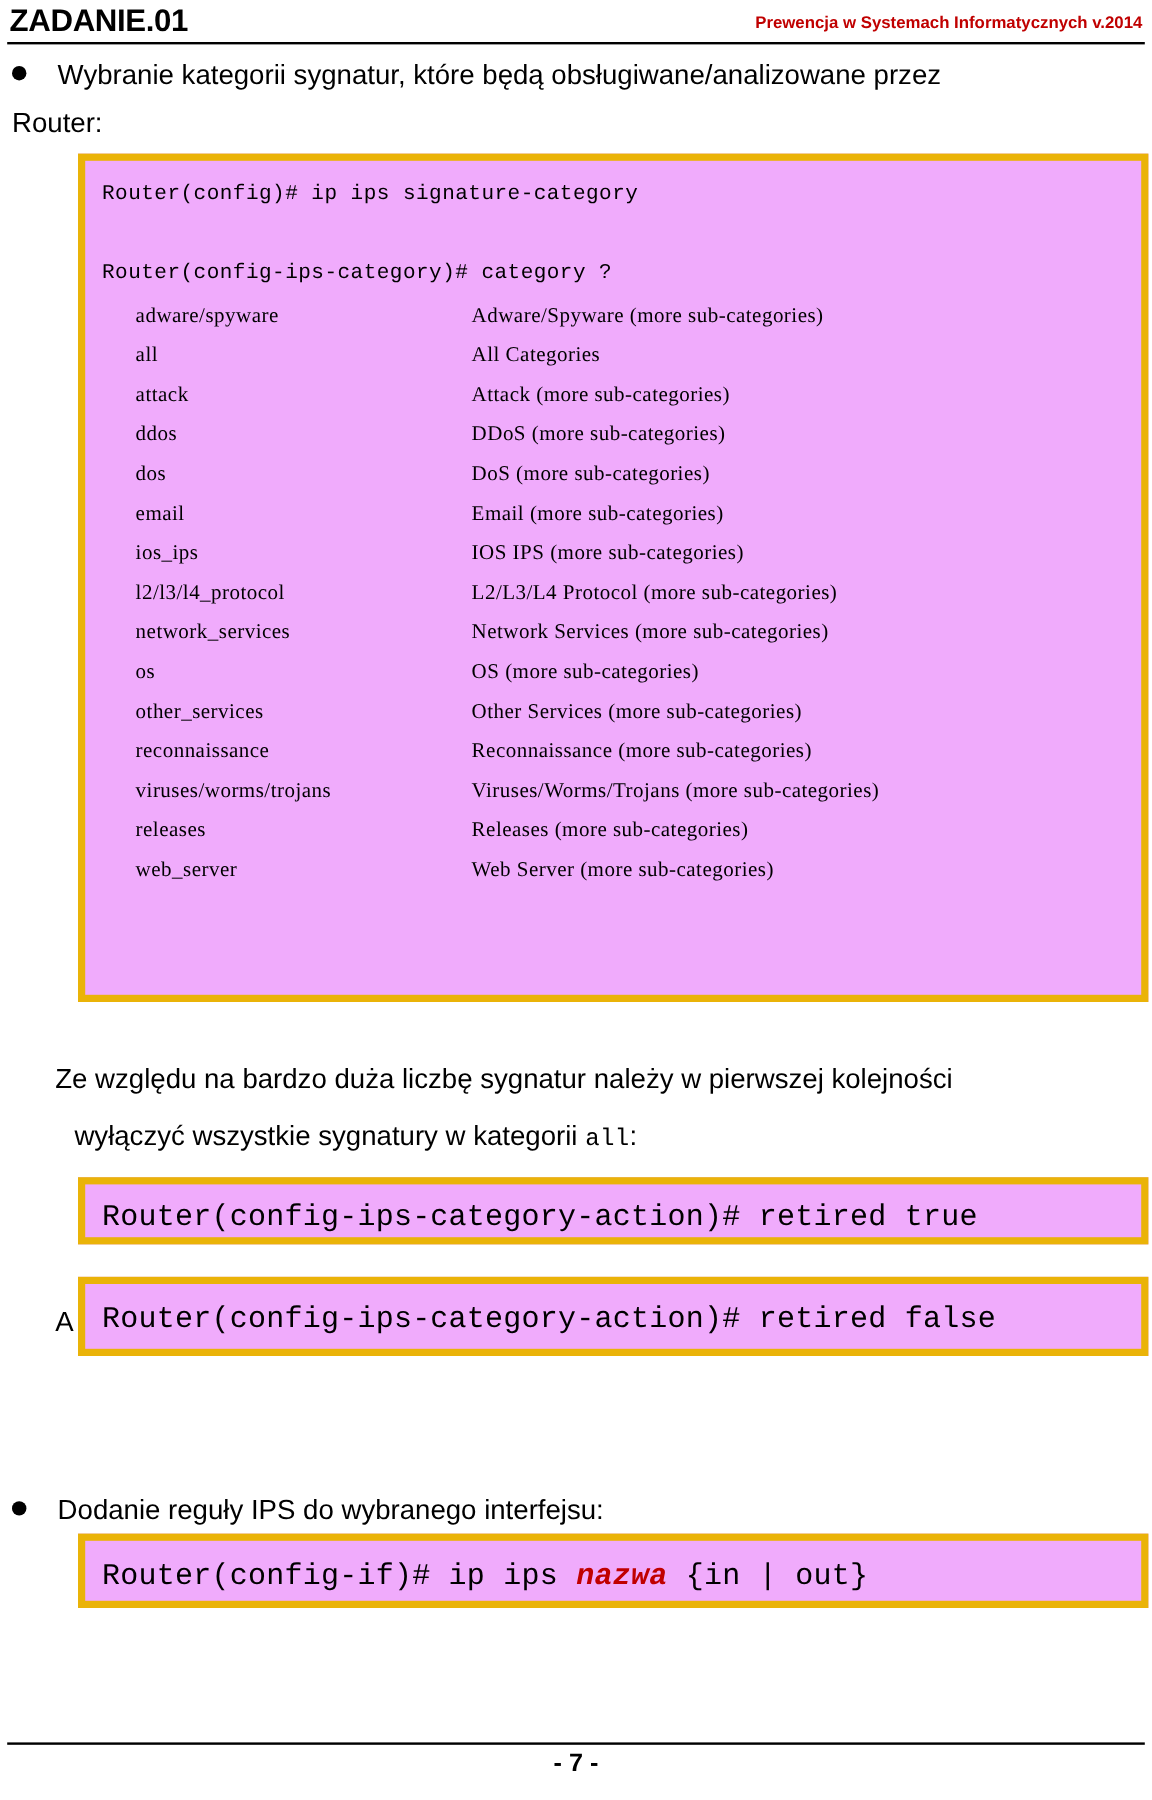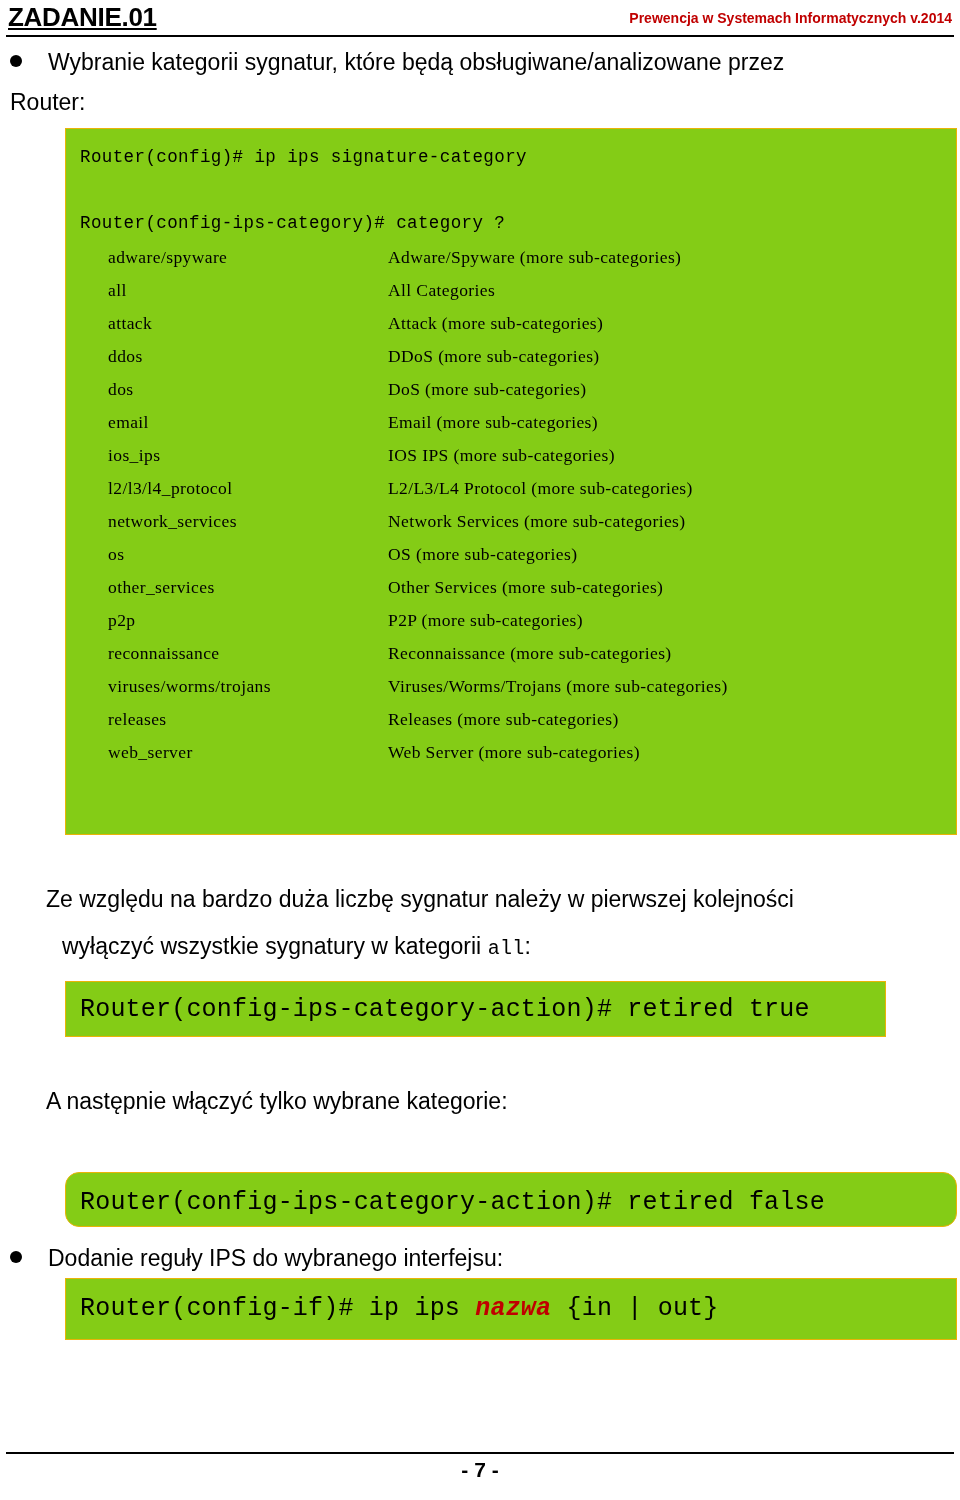--- a/index.html
+++ b/index.html
@@ -26,21 +26,20 @@
   }
   .doc-header .task-id {
     position: absolute;
     left: 0;
     top: 0;
     font-size: 26px;
     font-weight: bold;
     letter-spacing: -0.3px;
     line-height: 30px;
     color: #000000;
-    text-decoration: underline;
   }
   .doc-header .course-title {
     position: absolute;
     right: 0;
     top: 2px;
     font-size: 14px;
     font-weight: bold;
     line-height: 28px;
     color: #c00000;
     white-space: nowrap;
@@ -74,23 +73,23 @@
     margin-left: 38px;
     display: block;
   }
   .bullet-cont {
     display: block;
   }
 
   
   .code-box {
     position: absolute;
-    border: 1px solid #eab308;
+    border: 6px solid #eab308;
     box-sizing: border-box;
-    background: #84cc16;
+    background: #f0abfc;
   }
   .code-line {
     font-family: "Liberation Mono", monospace;
     font-size: 17.5px;
     line-height: 33px;
     white-space: pre;
     color: #000000;
     letter-spacing: 0.4px;
   }
   .cat-table {
@@ -217,24 +216,20 @@
       </tr>
       <tr>
         <td class="key">os</td>
         <td class="desc">OS (more sub-categories)</td>
       </tr>
       <tr>
         <td class="key">other_services</td>
         <td class="desc">Other Services (more sub-categories)</td>
       </tr>
       <tr>
-        <td class="key">p2p</td>
-        <td class="desc">P2P (more sub-categories)</td>
-      </tr>
-      <tr>
         <td class="key">reconnaissance</td>
         <td class="desc">Reconnaissance (more sub-categories)</td>
       </tr>
       <tr>
         <td class="key">viruses/worms/trojans</td>
         <td class="desc">Viruses/Worms/Trojans (more sub-categories)</td>
       </tr>
       <tr>
         <td class="key">releases</td>
         <td class="desc">Releases (more sub-categories)</td>
@@ -245,27 +240,27 @@
       </tr>
     </tbody>
   </table>
 </div>
 
 <div class="para" style="left:46px; top:876px; width:900px;">
   <span style="display:block;">Ze względu na bardzo duża liczbę sygnatur należy w pierwszej kolejności</span>
   <span style="display:block;margin-left:16px;"><span>wyłączyć wszystkie sygnatury w kategorii </span><span class="mono-inline">all</span><span>:</span></span>
 </div>
 
-<div class="code-box" style="left:65px; top:981px; width:821px; height:56px;">
+<div class="code-box" style="left:65px; top:981px; width:892px; height:56px;">
   <div class="code-big" style="position:absolute; left:14px; top:10px;">Router(config-ips-category-action)# retired true</div>
 </div>
 
 <div class="para" style="left:46px; top:1078px; width:900px;">A następnie włączyć tylko wybrane kategorie:</div>
 
-<div class="code-box" style="left:65px; top:1172px; width:892px; height:55px;border-radius:14px;">
+<div class="code-box" style="left:65px; top:1064px; width:892px; height:66px;">
   <div class="code-big" style="position:absolute; left:14px; top:12px;">Router(config-ips-category-action)# retired false</div>
 </div>
 
 <div class="bullet-block" style="left:10px; top:1238px; width:940px;">
   <span class="bullet-dot"></span>
   <span class="bullet-text">Dodanie reguły IPS do wybranego interfejsu:</span>
 </div>
 
 <div class="code-box" style="left:65px; top:1278px; width:892px; height:62px;">
   <div class="code-big" style="position:absolute; left:14px; top:12px;"><span>Router(config-if)# ip ips </span><span class="red-italic">nazwa</span><span> {in | out}</span></div>

